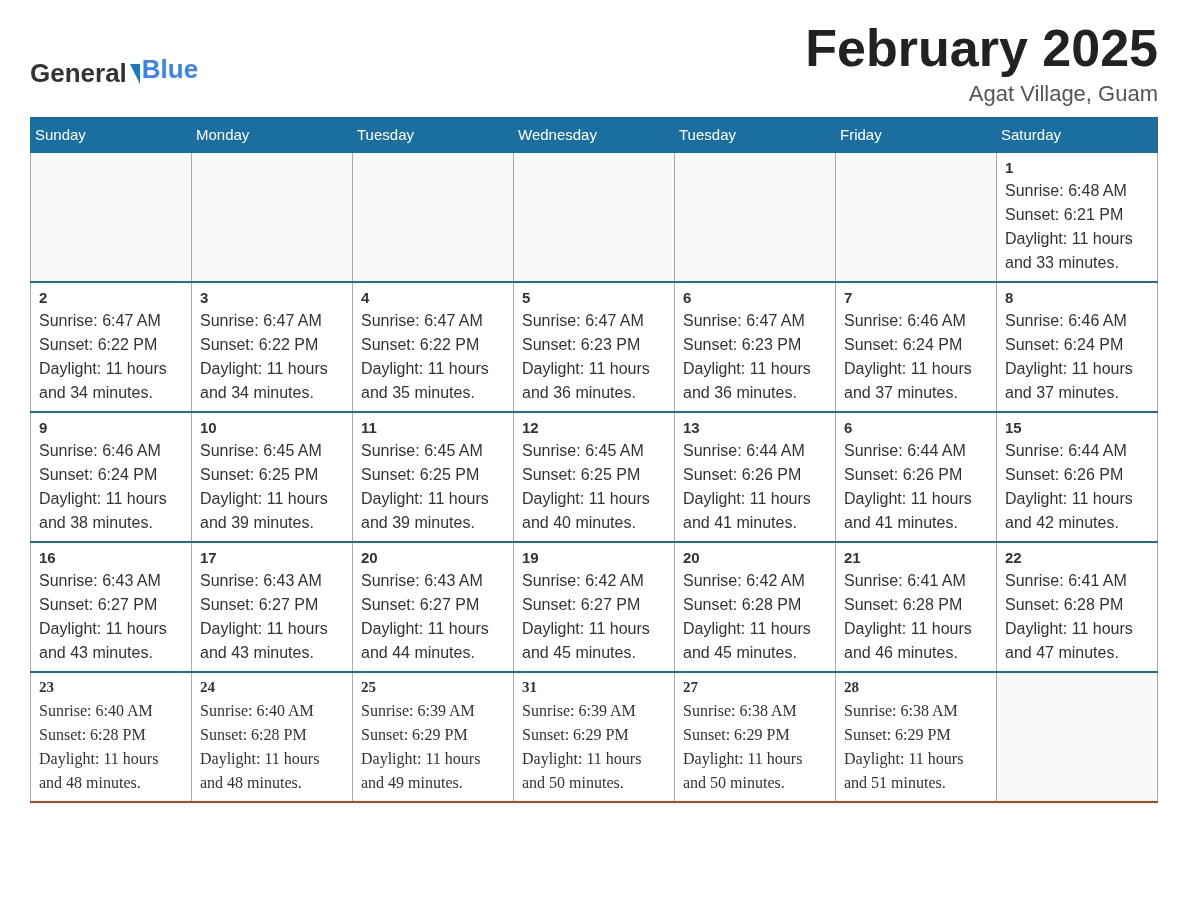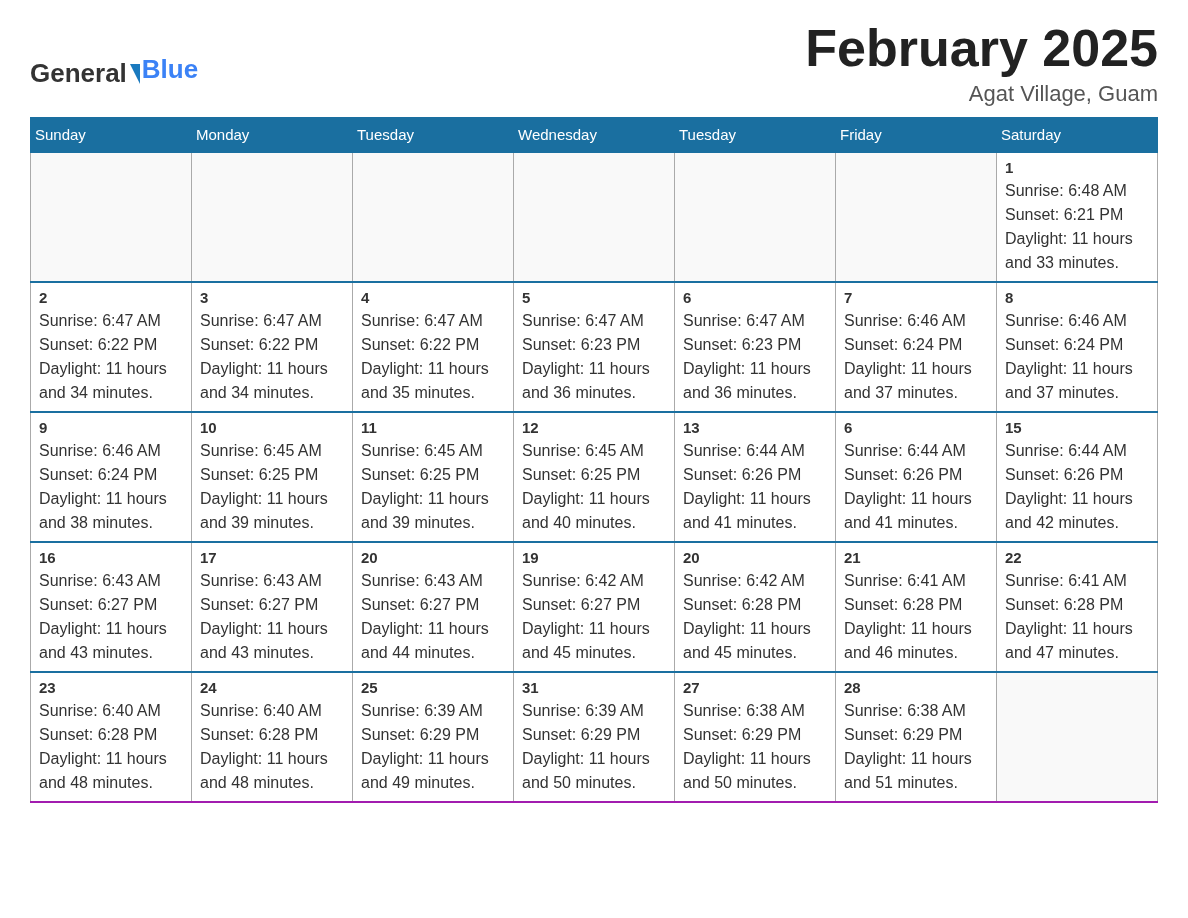--- a/index.html
+++ b/index.html
@@ -71,21 +71,21 @@
       display: block;
     }
     .day-info {
       font-size: 16px;
       color: #333;
       line-height: 1.5;
     }
     .empty-cell {
       background: #f9f9f9;
     }
-    tr:last-child td { border-bottom: 2px solid #a21caf; }
+    tr:last-child td { border-bottom: 2px solid #c2410c; font-family: Liberation Serif, serif; }
     thead tr th { border-top: 2px solid #1a6fa0; border-bottom: 2px solid #1a6fa0; }
     
     .week-row td { border-top: 2px solid #1a6fa0; }
   </style>
 </head>
 <body>
 
 <div class="header">
   <div class="logo">
     <div style="display:flex;flex-direction:row;align-items:flex-start;margin-top:28px;">

